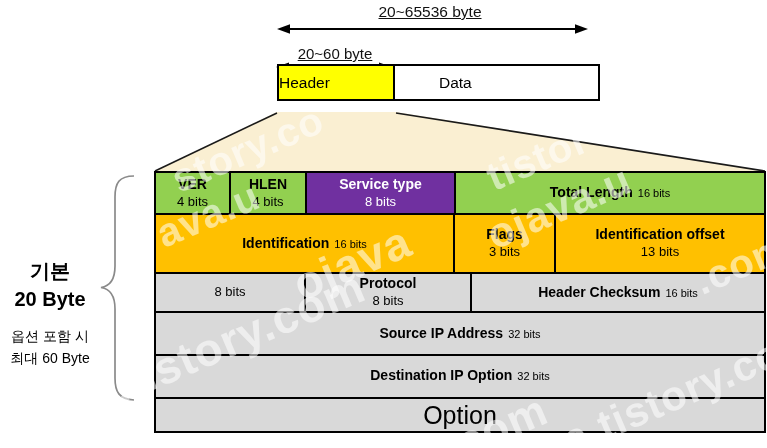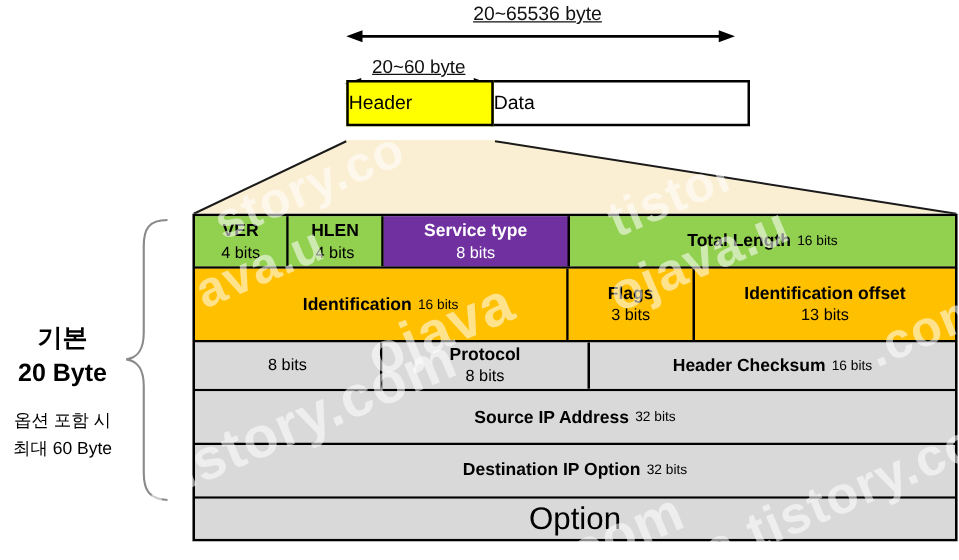--- a/index.html
+++ b/index.html
@@ -16,21 +16,21 @@
   #outer-label { left:300px; top:3px;  width:260px; }
   #inner-label { left:277px; top:45px; width:116px; font-size:15px; }
 
   
   .pkt-box {
     position:absolute; top:64px; height:37px; border:2px solid #000;
     display:flex; align-items:center; 
     font-size:15.5px; z-index:3; background:#fff;
   }
   #header-box { left:277px; width:118px; background:#FFFF00; z-index:4; }
-  #data-box   { left:393px; width:207px; }
+  #data-box   { left:393px; width:207px;padding-left:44px; }
 
   
   #ip-table {
     position:absolute; left:154px; top:171px; width:612px; height:262px;
     border:2px solid #000; z-index:3; display:flex; flex-direction:column;
     background:#D9D9D9;
   }
   .row { display:flex; border-bottom:2px solid #000; }
   .row:last-child { border-bottom:none; flex:1; }
   .cell {

